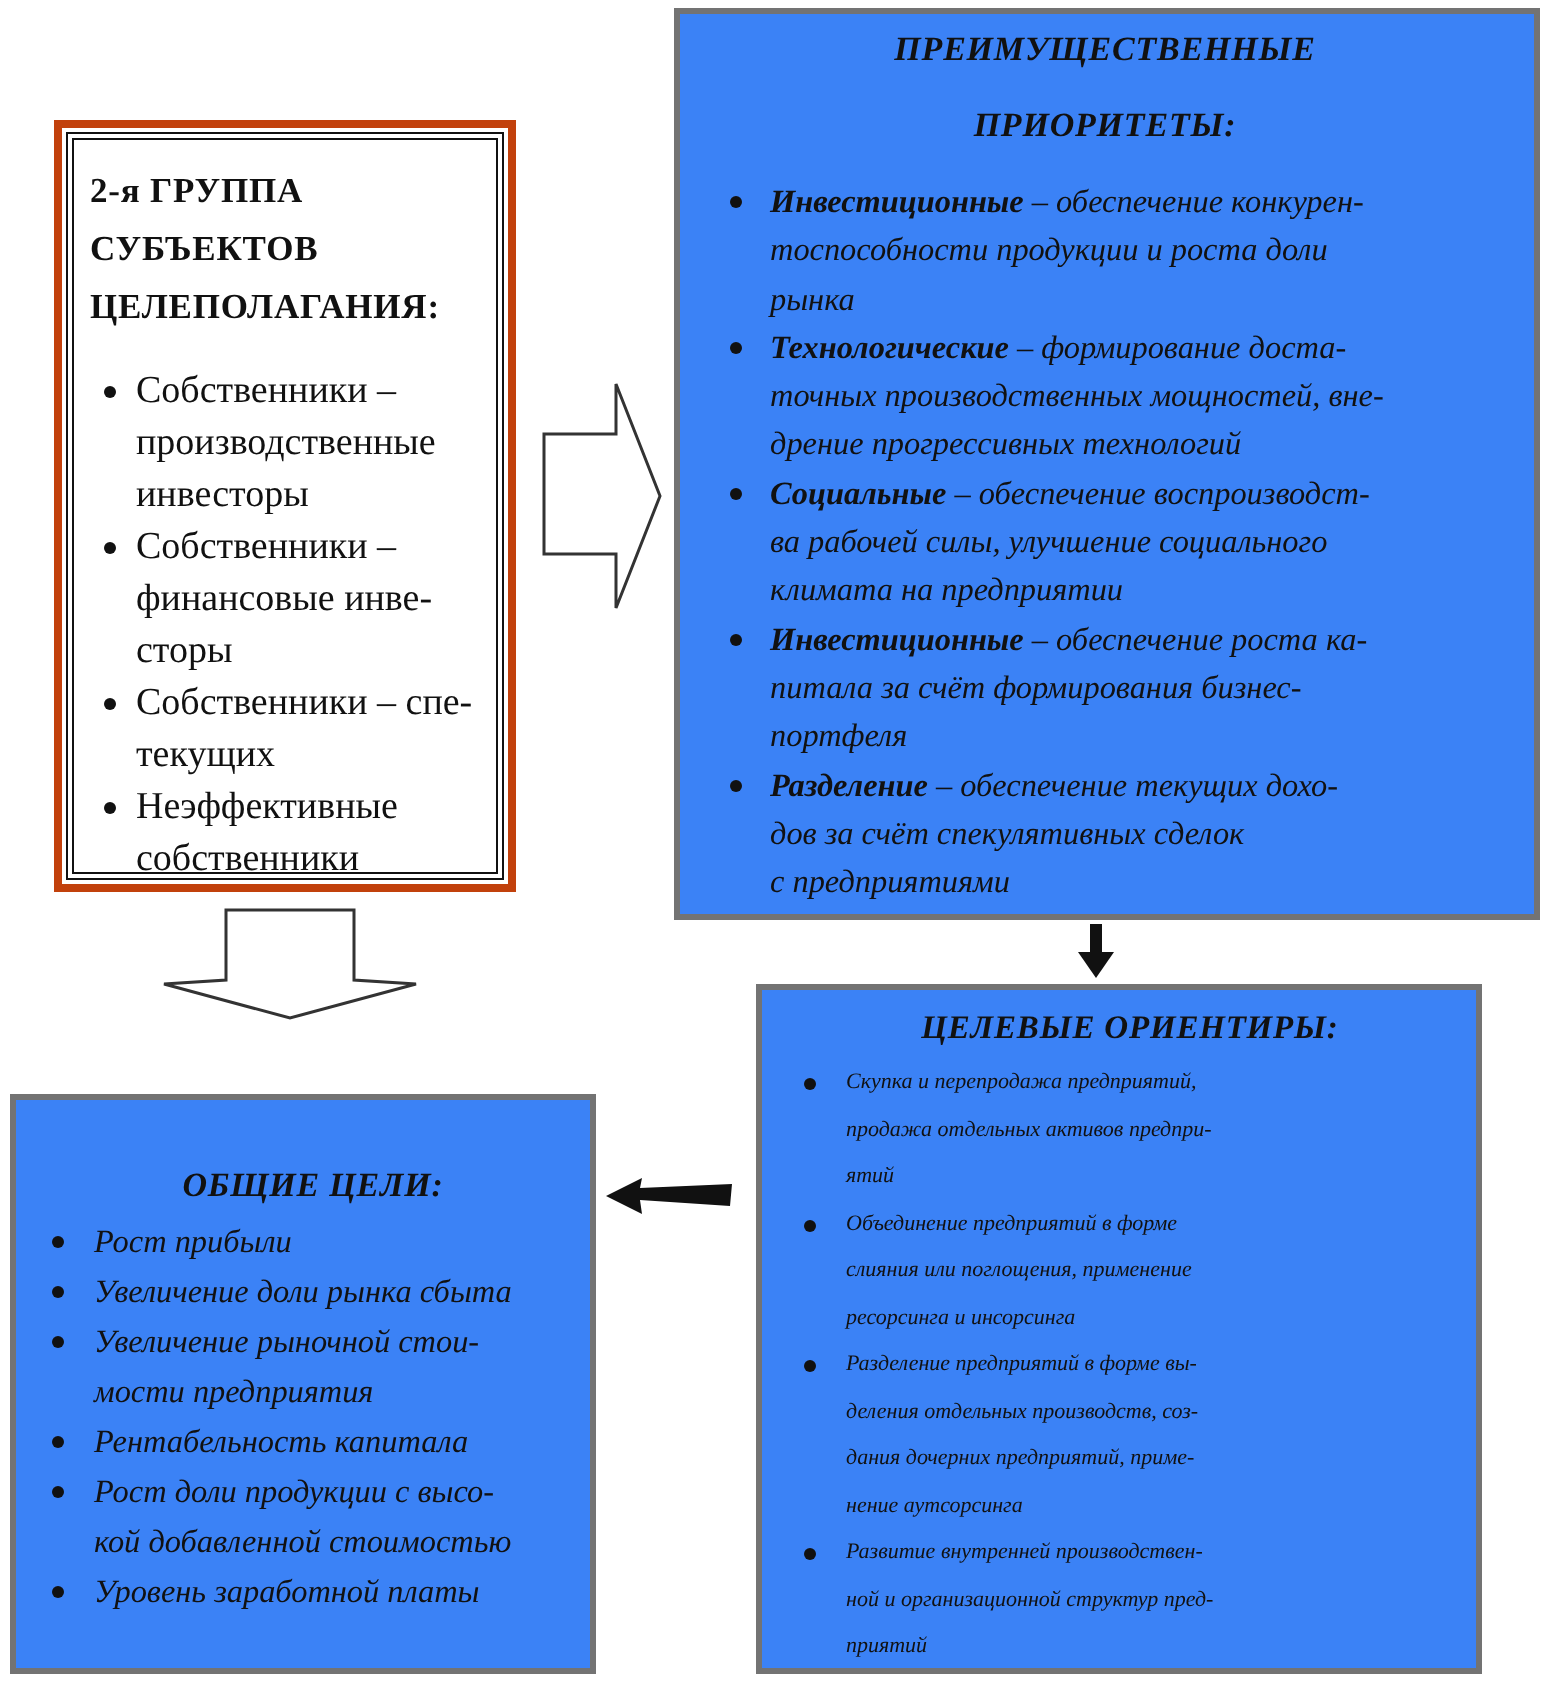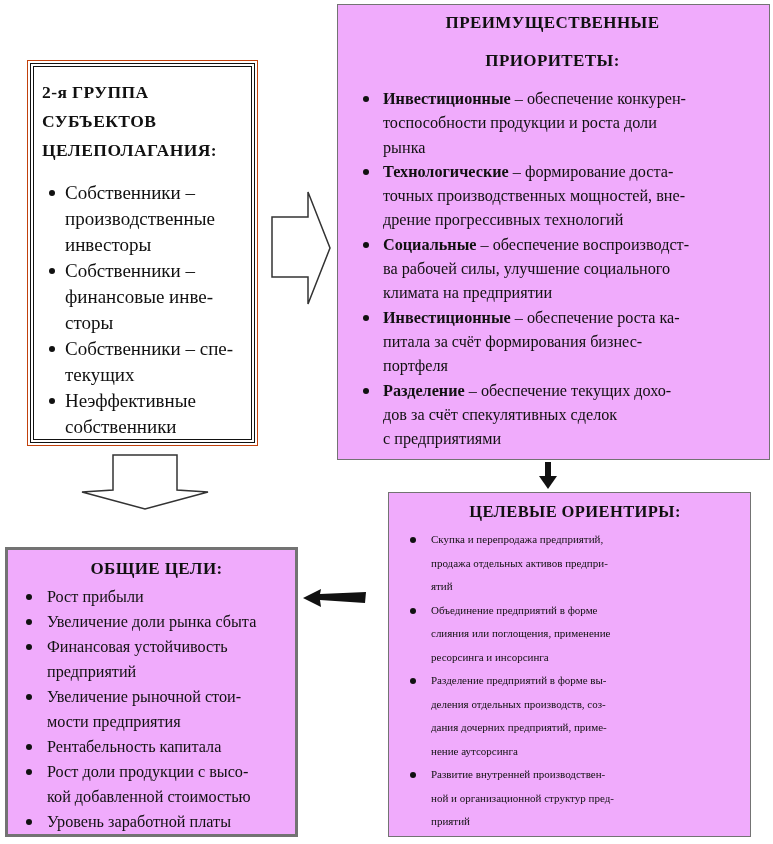--- a/index.html
+++ b/index.html
@@ -9,22 +9,23 @@
     height: 844px;
     background: #ffffff;
     font-family: "Liberation Serif", "DejaVu Serif", serif;
     color: #111111;
     overflow: hidden;
   }
   
   .box {
     position: absolute;
     box-sizing: border-box;
-    border: 1px solid #737373;
-    background: #f0abfc;
+    border: 3px solid #737373;
+    background: #3b82f6;
+    font-style: italic;
   }
   .box-title {
     font-weight: bold;
     text-align: center;
     letter-spacing: 0.4px;
     white-space: pre-line;
   }
   ul.blist {
     list-style: none;
     margin: 0;
@@ -40,21 +41,21 @@
     width: 6px; height: 6px;
     border-radius: 50%;
     background: #111;
   }
   
   #group-box {
     position: absolute;
     left: 27px; top: 60px;
     width: 231px; height: 386px;
     box-sizing: border-box;
-    border: 1px solid #c2410c;
+    border: 4px solid #c2410c;
     background: #fff;
   }
   #group-box .mid {
     position: absolute; inset: 2px;
     border: 1px solid #111;
   }
   #group-box .inner {
     position: absolute; inset: 2px;
     border: 1px solid #111;
     padding: 11px 4px 0 8px;
@@ -86,31 +87,31 @@
     line-height: 24.3px;
   }
   #priorities-box ul.blist li::before { left: 13px; top: 9px; }
   
   #goals-box {
     left: 5px; top: 547px;
     width: 293px; height: 290px;
     border-width: 3px;
     padding: 5px 6px 0 16px;
   }
-  #goals-box .box-title { font-size: 17px; line-height: 27px; }
+  #goals-box .box-title { font-size: 17px; line-height: 27px; margin-top: 24px; }
   #goals-box ul.blist { margin-top: 3px; }
   #goals-box ul.blist li {
     padding-left: 23px;
     font-size: 16.2px;
     line-height: 25px;
   }
   #goals-box ul.blist li::before { left: 2px; top: 9px; }
   
   #targets-box {
-    left: 388px; top: 492px;
+    left: 378px; top: 492px;
     width: 363px; height: 345px;
     padding: 6px 8px 0 19px;
   }
   #targets-box .box-title { font-size: 16.5px; line-height: 25px; }
   #targets-box ul.blist { margin-top: 4px; }
   #targets-box ul.blist li {
     padding-left: 23px;
     font-size: 11px;
     line-height: 23.5px;
   }
@@ -169,22 +170,20 @@
 дов за счёт спекулятивных сделок
 с предприятиями</span></li>
     </ul>
   </div>
 
   <div id="goals-box" class="box">
     <div class="box-title">ОБЩИЕ ЦЕЛИ:</div>
     <ul class="blist">
       <li>Рост прибыли</li>
       <li>Увеличение доли рынка сбыта</li>
-      <li>Финансовая устойчивость
-предприятий</li>
       <li>Увеличение рыночной стои-
 мости предприятия</li>
       <li>Рентабельность капитала</li>
       <li>Рост доли продукции с высо-
 кой добавленной стоимостью</li>
       <li>Уровень заработной платы</li>
     </ul>
   </div>
 
   <div id="targets-box" class="box">

